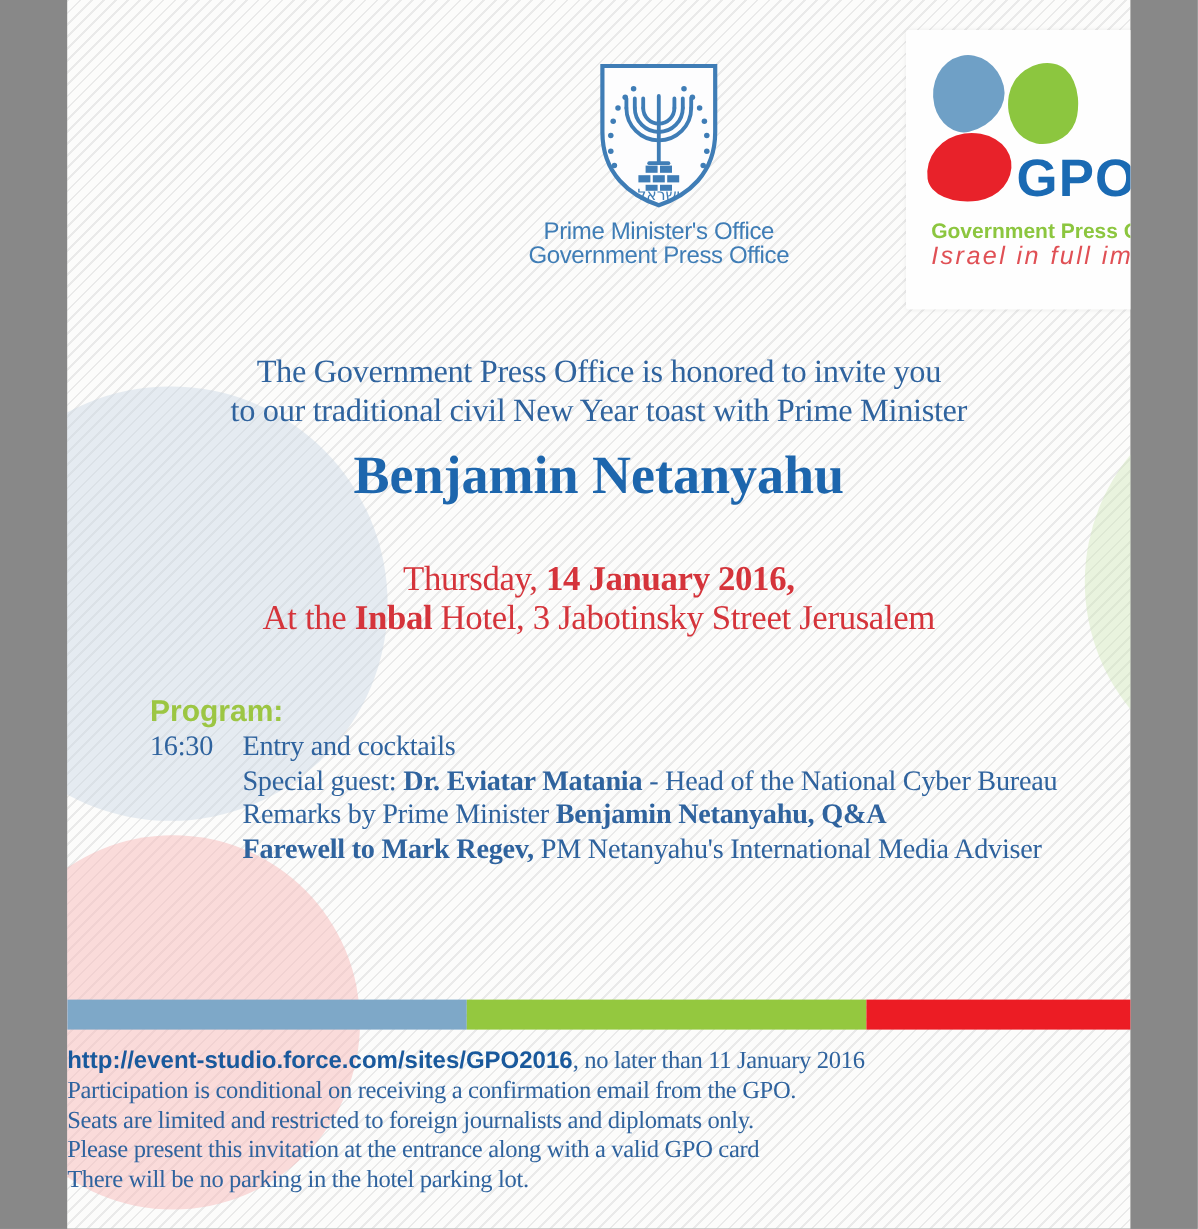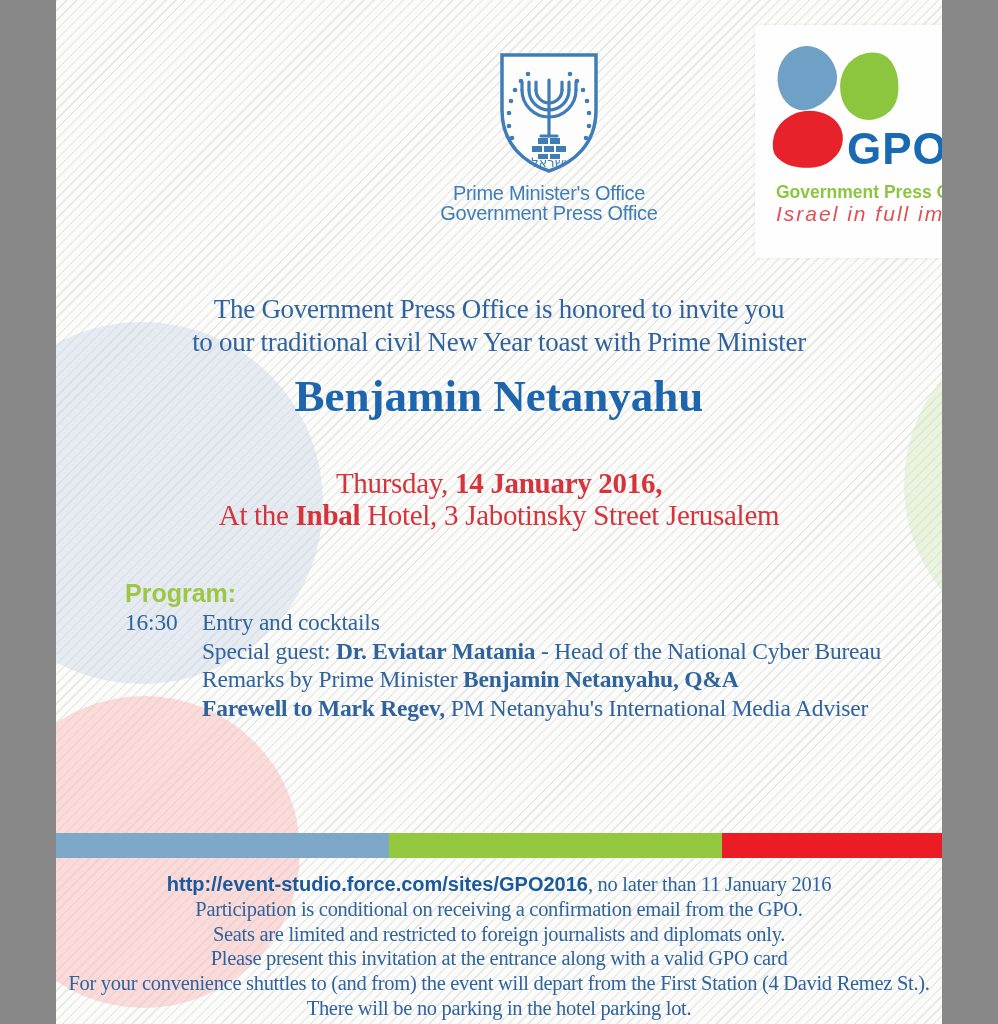--- a/index.html
+++ b/index.html
@@ -66,21 +66,21 @@
   .program-time{display:inline-block; width:77px;}
 
   
   .stripe-bar{position:absolute; left:0; top:833px; width:998px; height:25px; display:flex;}
   .stripe-seg{height:100%;}
   .stripe-seg:nth-child(1){width:333px;}
   .stripe-seg:nth-child(2){width:333px;}
   .stripe-seg:nth-child(3){width:332px;}
 
   
-  .footer{position:absolute; left:0; top:872px; width:100%; text-align:center;
+  .footer{position:absolute; left:0; top:872px; width:100%; text-align:left;
           font-size:20.5px; line-height:24.8px; letter-spacing:-0.3px; color:var(--text_blue,#2f639e);}
   .seg-url{font-family:"Liberation Sans",sans-serif; font-weight:bold; font-size:20px;
            letter-spacing:0; color:var(--url_blue,#19599c);}
 </style>
 </head>
 <body>
 
 <div class="page">
 
   <div class="bg-circle circ-blue"></div>
@@ -162,17 +162,16 @@
     <div class="stripe-seg" style="background: rgb(126, 168, 200);"></div>
     <div class="stripe-seg" style="background: rgb(148, 200, 63);"></div>
     <div class="stripe-seg" style="background: rgb(236, 28, 36);"></div>
   </div>
 
   <div class="footer" id="footer-lines">
       <div class="footer-line"><span class="seg-url">http://event-studio.force.com/sites/GPO2016</span><span>, no later than 11 January 2016</span></div>
       <div class="footer-line"><span>Participation is conditional on receiving a confirmation email from the GPO.</span></div>
       <div class="footer-line"><span>Seats are limited and restricted to foreign journalists and diplomats only.</span></div>
       <div class="footer-line"><span>Please present this invitation at the entrance along with a valid GPO card</span></div>
-      <div class="footer-line"><span>For your convenience shuttles to (and from) the event will depart from the First Station (4 David Remez St.).</span></div>
       <div class="footer-line"><span>There will be no parking in the hotel parking lot.</span></div>
     </div>
 
 </div>
 
 </body></html>

